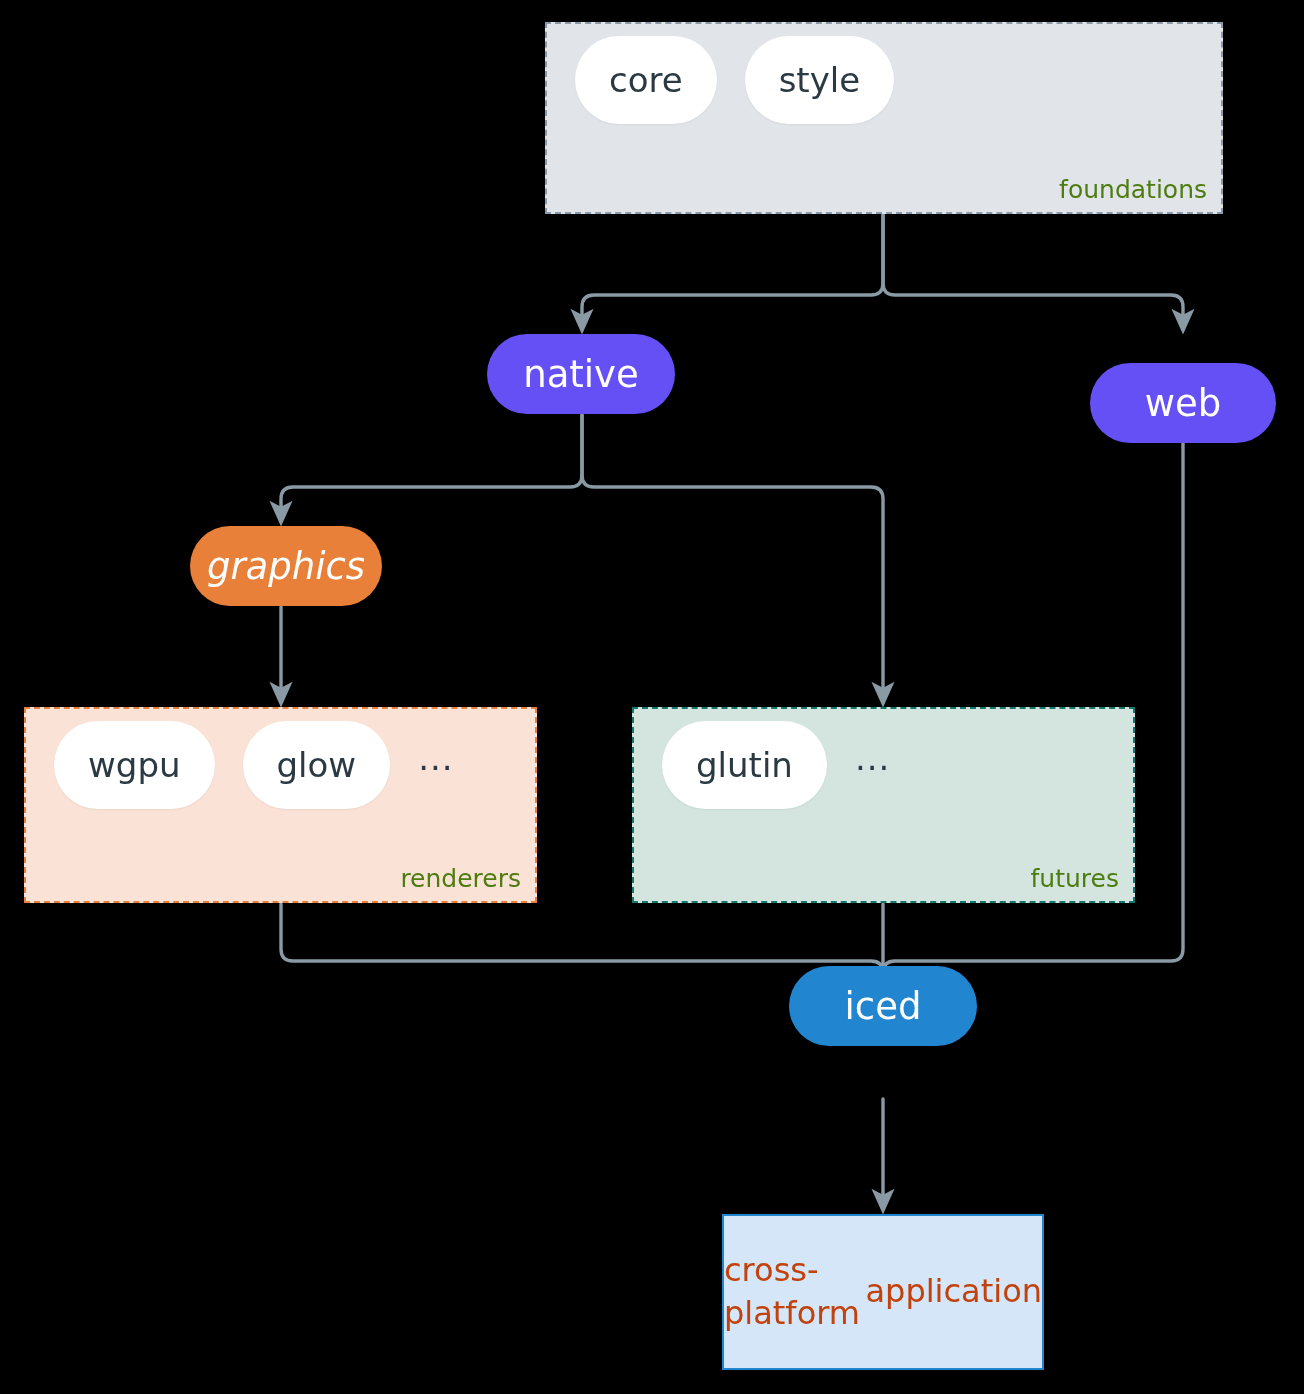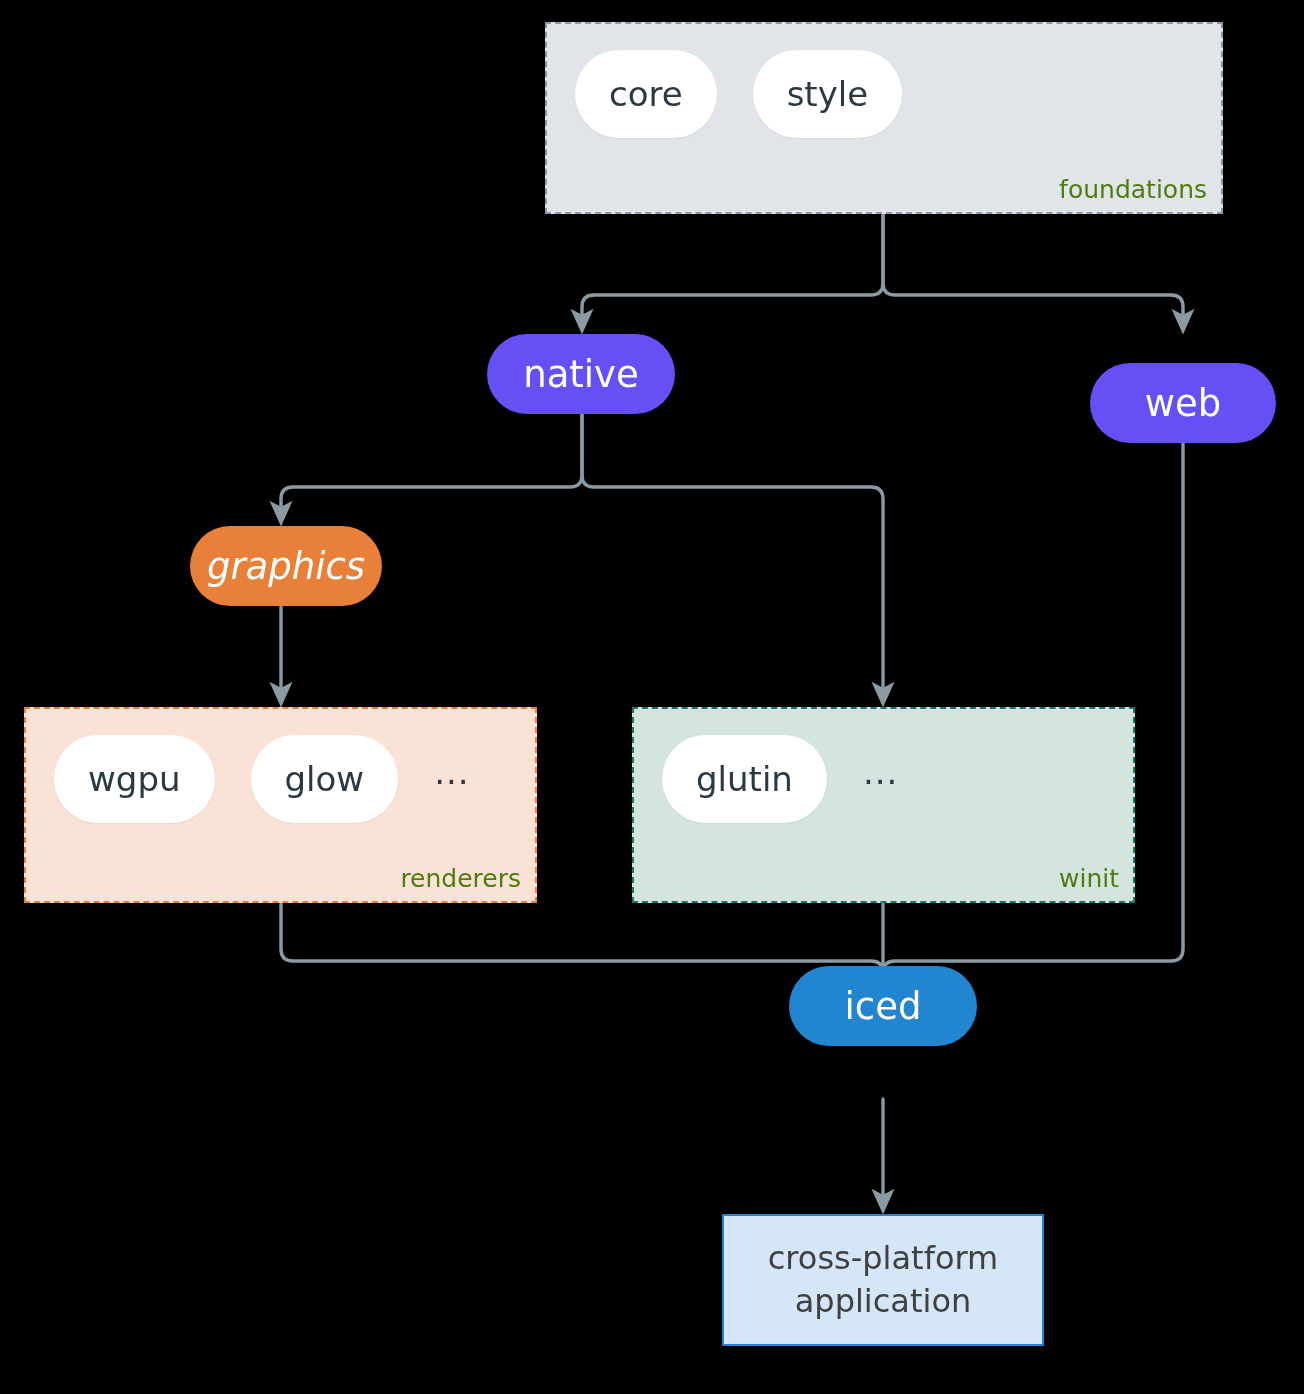--- a/index.html
+++ b/index.html
@@ -35,24 +35,24 @@
     position: absolute;
     right: 14px;
     bottom: 8px;
     font-size: 25px;
     color: #4d7c0f;
     white-space: nowrap;
   }
   .cluster-items {
     position: absolute;
     left: 0;
-    top: 26px;
-    display: flex;
-    align-items: center;
-    gap: 36px;
+    top: 12px;
+    display: flex;
+    align-items: center;
+    gap: 28px;
     padding-left: 28px;
   }
 
   #grp-foundations {
     left: 545px;
     top: 22px;
     width: 678px;
     height: 192px;
     background: #e1e5e9;
     border-color: #8b9aa8;
@@ -125,30 +125,30 @@
     left: 789px; top: 966px; width: 188px; height: 80px;
     background: #2185d0;
   }
 
   
   #node-app {
     position: absolute;
     left: 722px;
     top: 1214px;
     width: 322px;
-    height: 132px;
+    height: 156px;
     box-sizing: border-box;
     background: #d4e6f7;
     border: 2px solid #2185d0;
     display: flex;
-    flex-direction: column;
+    flex-direction: row;
     align-items: center;
     justify-content: center;
     font-size: 32px;
-    color: #404040;
+    color: #c2410c;
     line-height: 1.35;
   }
 </style>
 </head>
 <body>
 
 <div id="canvas">
 
   <svg class="edges" viewBox="0 0 1304 1394" xmlns="http://www.w3.org/2000/svg">
     <defs>
@@ -198,21 +198,21 @@
       <div class="ellipsis">...</div>
     </div>
     <div class="cluster-label">renderers</div>
   </div>
 
   <div class="cluster" id="grp-shells">
     <div class="cluster-items">
       <div class="pill">glutin</div>
       <div class="ellipsis">...</div>
     </div>
-    <div class="cluster-label">winit</div>
+    <div class="cluster-label">futures</div>
   </div>
 
   <div class="node" id="node-iced">iced</div>
 
   <div id="node-app">
     <div>cross-platform</div>
     <div>application</div>
   </div>
 
 </div>

